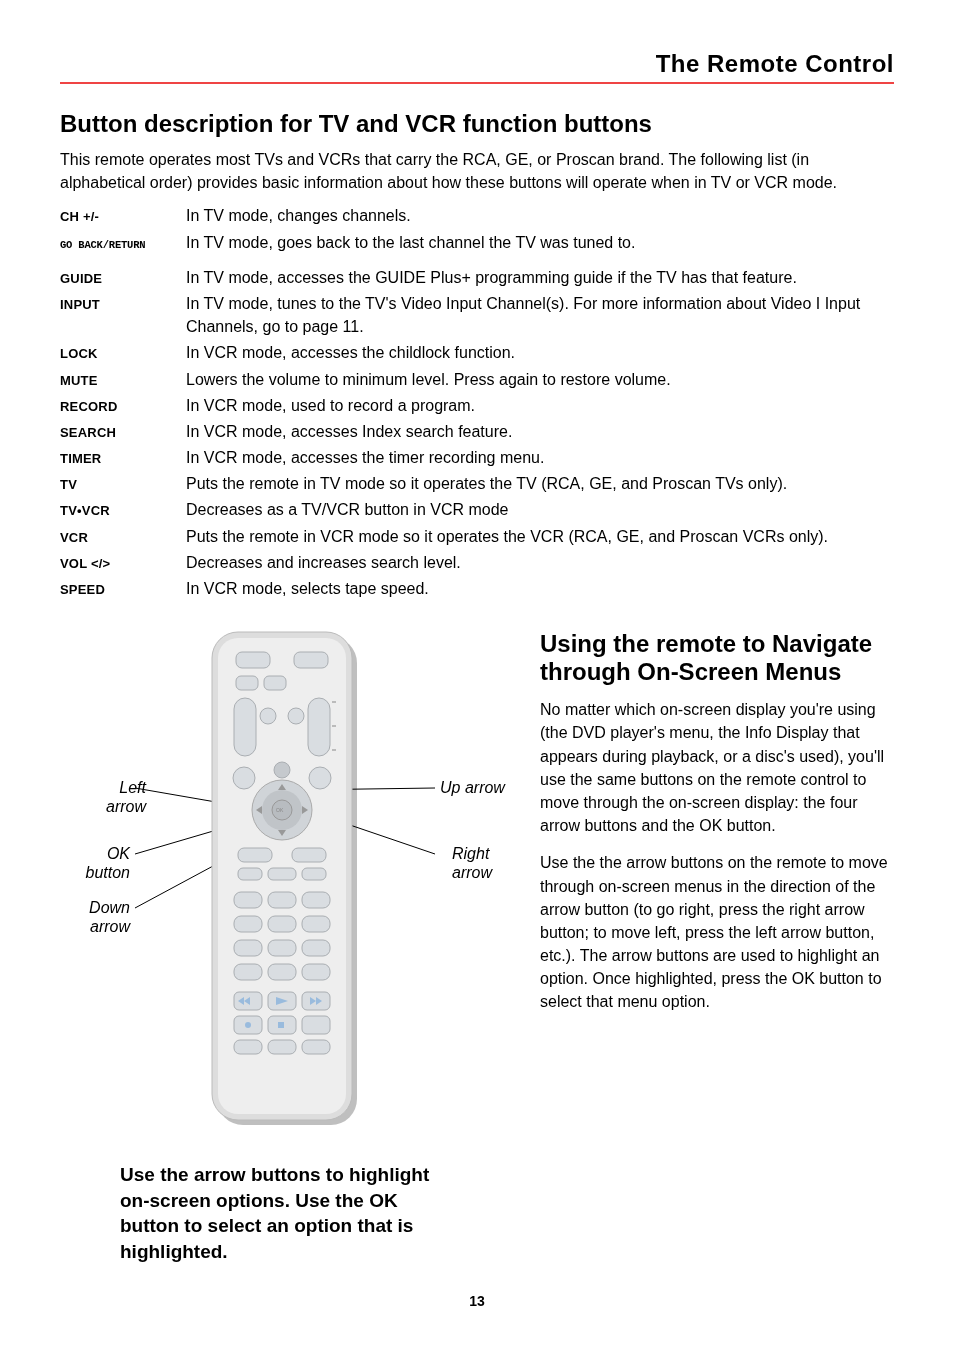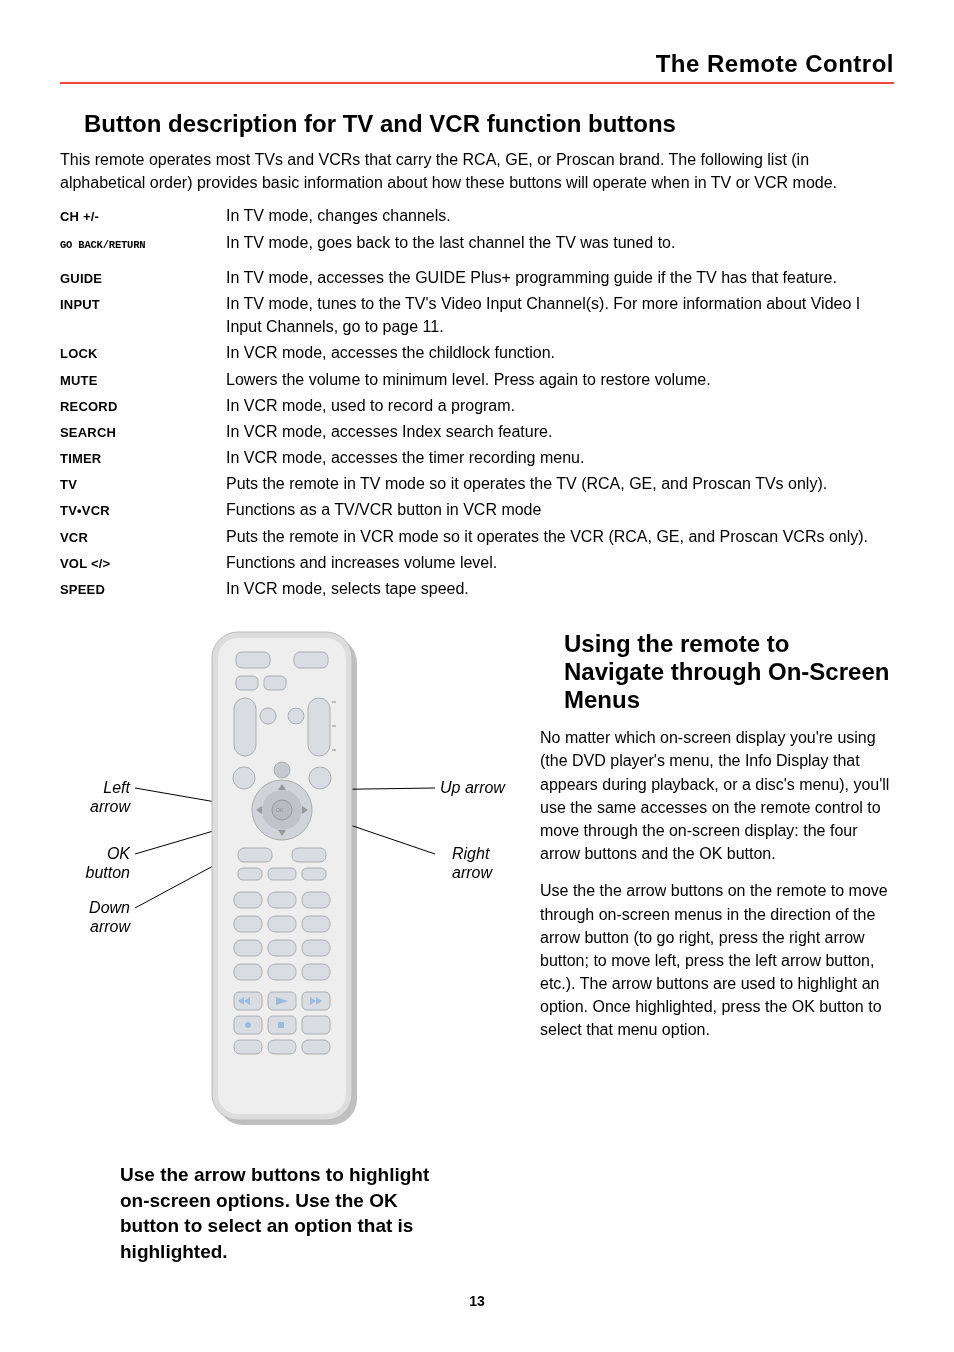--- a/index.html
+++ b/index.html
@@ -1,23 +1,23 @@
 <!DOCTYPE html>
 <html><head>
 <meta charset="utf-8">
 <style>
   * { box-sizing: border-box; margin: 0; padding: 0; }
   html, body { width: 954px; background: #fff; color: #000; font-family: "Gill Sans", "Gill Sans MT", "Trebuchet MS", sans-serif; }
   .page { width: 954px; padding: 50px 60px 30px 60px; position: relative; }
   .page-title { font-size: 24px; font-weight: 800; text-align: right; border-bottom: 2px solid #ef4444; padding-bottom: 4px; margin-bottom: 26px; letter-spacing: 0.5px; }
-  .section-title { font-size: 24px; font-weight: 700; color: #000; margin-bottom: 10px; margin-left: 24px; }
+  .section-title { font-size: 24px; font-weight: 700; color: #000; margin-bottom: 10px; }
   .intro { font-size: 16px; line-height: 1.45; margin-bottom: 10px; }
   
   .defs { margin: 0 0 30px 0; }
-  .def-row { display: flex; align-items: baseline; margin: 3px 0; gap: 40px; }
+  .def-row { display: flex; align-items: baseline; margin: 3px 0; }
   .def-term { flex: 0 0 126px; font-weight: 800; font-size: 13px; letter-spacing: 0.2px; }
   .def-term.small { font-size: 10.5px; letter-spacing: -0.2px; font-family: Liberation Mono, monospace; }
   .def-desc { flex: 1 1 auto; font-size: 16px; line-height: 1.45; }
   
   .lower { display: flex; gap: 30px; }
   .lower .left { flex: 0 0 450px; display: flex; flex-direction: column; align-items: center; }
   .lower .right { flex: 1 1 auto; }
   .right .section-title { margin-bottom: 12px; }
   .para { font-size: 16px; line-height: 1.45; margin-bottom: 14px; }
   .fig-caption { font-weight: 700; font-size: 19px; line-height: 1.35; width: 330px; margin: 12px auto 0 auto; }
@@ -87,41 +87,41 @@
       <div class="def-row">
         <div class="def-term">TIMER</div>
         <div class="def-desc">In VCR mode, accesses the timer recording menu.</div>
       </div>
       <div class="def-row">
         <div class="def-term">TV</div>
         <div class="def-desc">Puts the remote in TV mode so it operates the TV (RCA, GE, and Proscan TVs only).</div>
       </div>
       <div class="def-row">
         <div class="def-term">TV•VCR</div>
-        <div class="def-desc">Functions as a TV/VCR button in VCR mode</div>
+        <div class="def-desc">Decreases as a TV/VCR button in VCR mode</div>
       </div>
       <div class="def-row">
         <div class="def-term">VCR</div>
         <div class="def-desc">Puts the remote in VCR mode so it operates the VCR (RCA, GE, and Proscan VCRs only).</div>
       </div>
       <div class="def-row">
         <div class="def-term">VOL &lt;/&gt;</div>
-        <div class="def-desc">Functions and increases volume level.</div>
+        <div class="def-desc">Decreases and increases search level.</div>
       </div>
       <div class="def-row">
         <div class="def-term">SPEED</div>
         <div class="def-desc">In VCR mode, selects tape speed.</div>
       </div>
     </div>
 
   <div class="lower">
     <div class="left">
       <div class="remote-area">
 
-        <div class="label left-side" style="left:0; top:148px; width:70px;">
+        <div class="label left-side" style="left:16px; top:148px; width:70px;">
           <span>Left arrow</span>
         </div>
         <div class="label left-side" style="left:0; top:214px; width:70px;">
           <span>OK button</span>
         </div>
         <div class="label left-side" style="left:0; top:268px; width:70px;">
           <span>Down arrow</span>
         </div>
 
         <div class="label" style="left:380px; top:148px; width:80px;">
@@ -218,19 +218,19 @@
           <rect class="btn-shape" x="58" y="410" width="28" height="14" rx="6"></rect>
           <rect class="btn-shape" x="92" y="410" width="28" height="14" rx="6"></rect>
         </svg>
       </div>
 
       <p class="fig-caption">Use the arrow buttons to highlight on-screen options. Use the OK button to select an option that is highlighted.</p>
     </div>
 
     <div class="right">
       <h2 class="section-title">Using the remote to Navigate through On-Screen Menus</h2>
-      <p class="para">No matter which on-screen display you're using (the DVD player's menu, the Info Display that appears during playback, or a disc's menu), you'll use the same accesses on the remote control to move through the on-screen display: the four arrow buttons and the OK button.</p>
+      <p class="para">No matter which on-screen display you're using (the DVD player's menu, the Info Display that appears during playback, or a disc's used), you'll use the same buttons on the remote control to move through the on-screen display: the four arrow buttons and the OK button.</p>
       <p class="para">Use the the arrow buttons on the remote to move through on-screen menus in the direction of the arrow button (to go right, press the right arrow button; to move left, press the left arrow button, etc.). The arrow buttons are used to highlight an option. Once highlighted, press the OK button to select that menu option.</p>
     </div>
   </div>
 
   <div class="pagenum">13</div>
 </div>
 
 </body></html>

